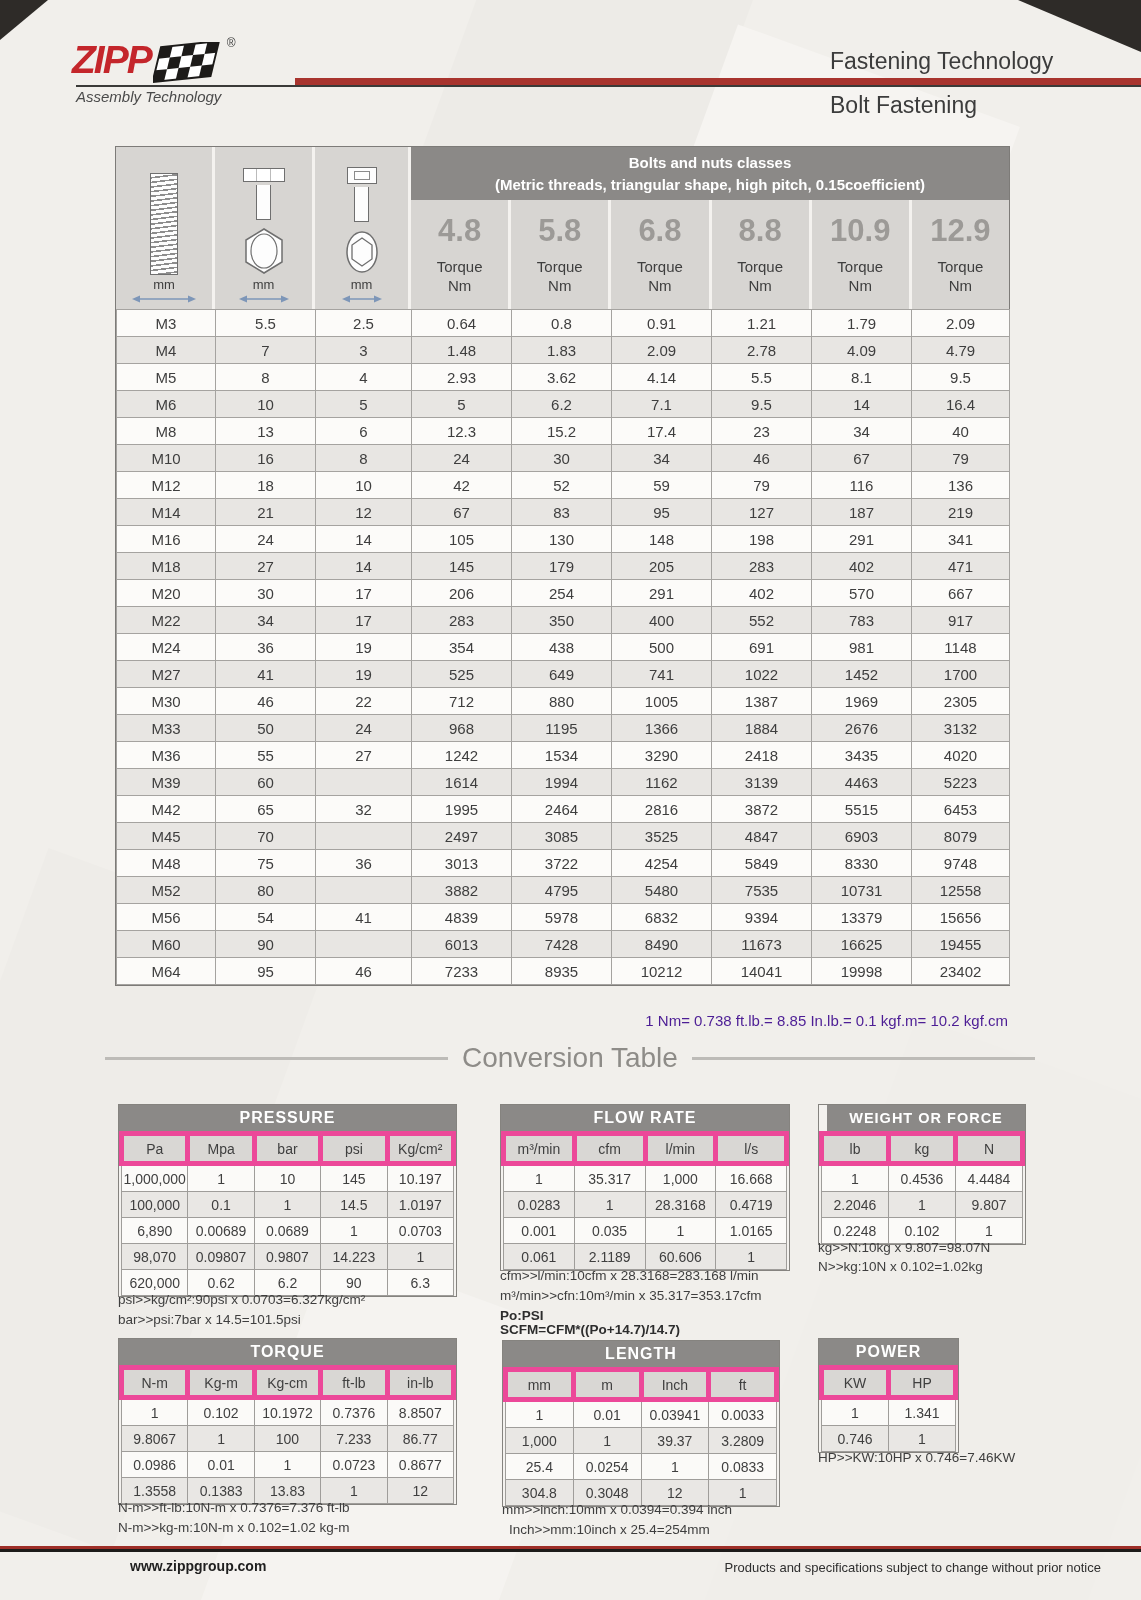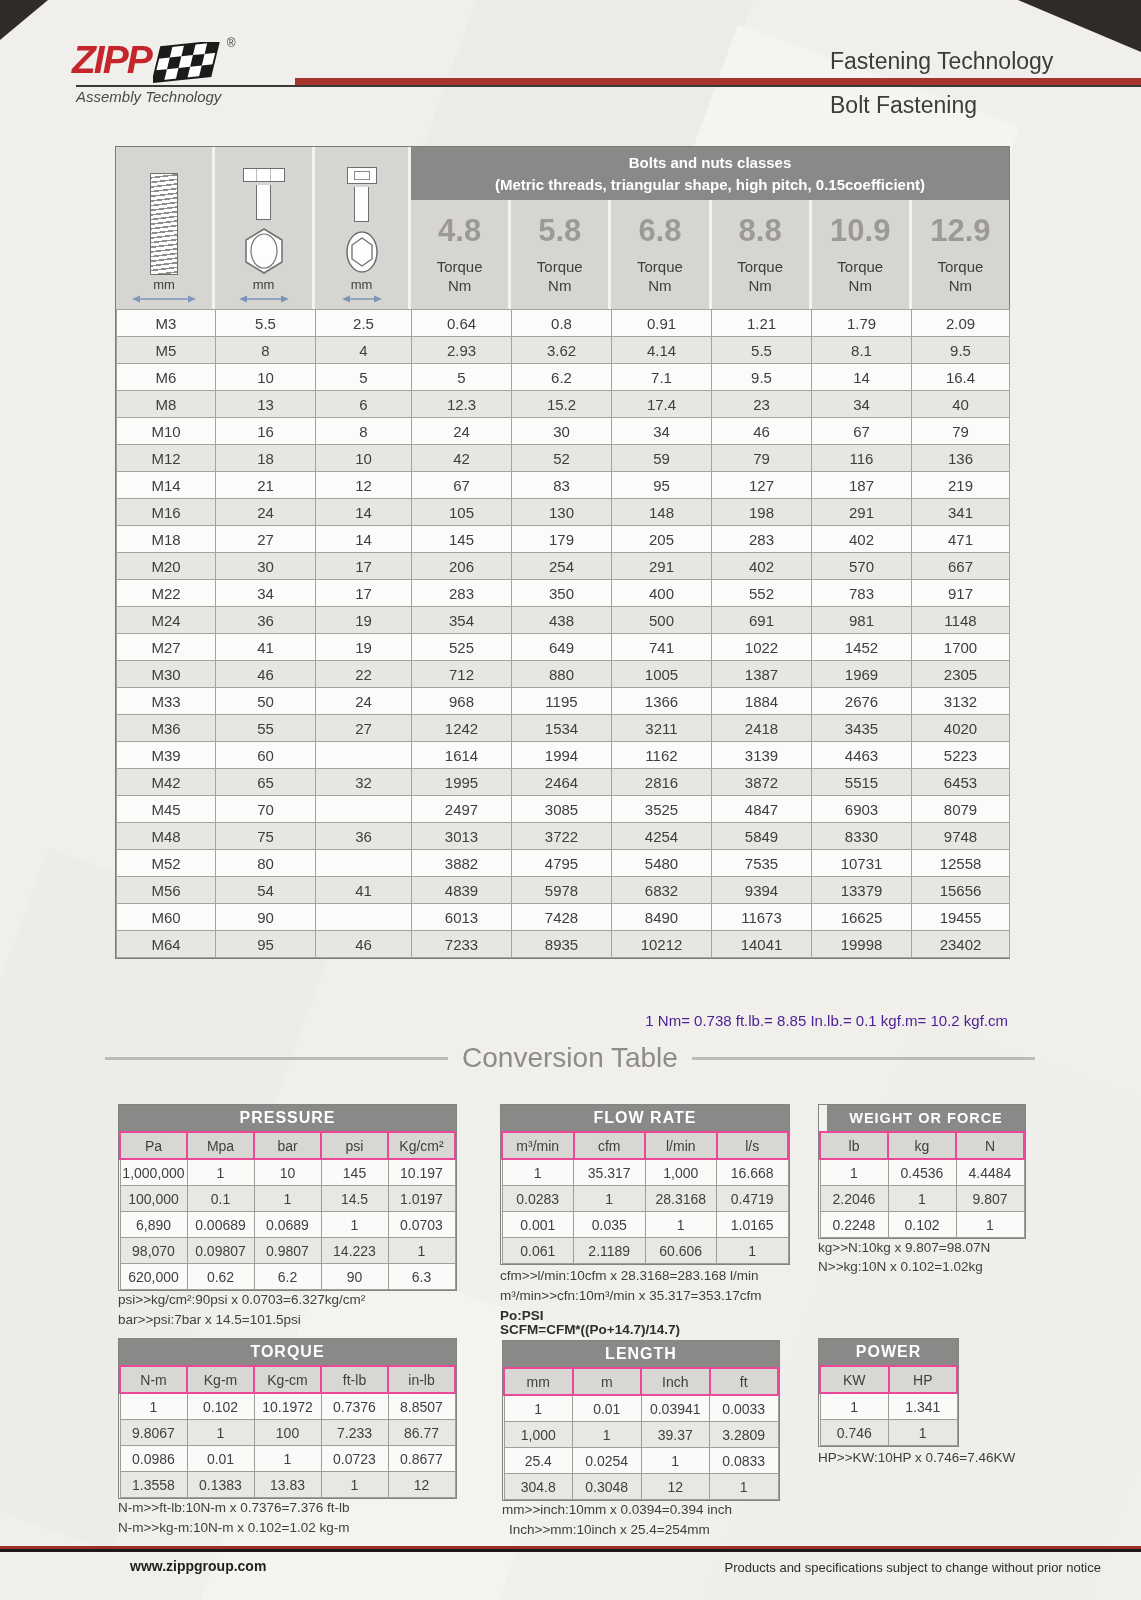--- a/index.html
+++ b/index.html
@@ -56,21 +56,21 @@
 
   
   .sect{left:105px; top:1042px; width:930px; display:flex; align-items:center;}
   .sect .line{flex:1; height:3px; background:#bdbbb7;}
   .sect .t{margin:0 14px; font-size:28px; font-weight:normal; color:#8e8c88;}
 
   
   .conv{border:1px solid #85837f; background:#f4f2ef;}
   .conv-title{height:26px; line-height:26px; background:#8b8987; color:#fff; font-weight:bold; font-size:16px; text-align:center; letter-spacing:1px;}
   .conv table{width:100%; border-collapse:collapse; table-layout:fixed;}
-  .conv th{background:#d9d7d4; font-weight:normal; font-size:14px; height:25px; color:#3f3f3f; border:2px solid #ec4899; padding:0;}
+  .conv th{background:#d9d7d4; font-weight:normal; font-size:14px; height:25px; color:#3f3f3f; border:5px solid #ec4899; padding:0;}
   .conv td{font-size:14px; height:25px; text-align:center; color:#3f3f3f; border:1px solid #9f9d9a; background:#fbfaf8; padding:0;}
   .conv tr:nth-child(even) td{background:#e9e7e4;}
   .p-pressure{left:118px; top:1104px; width:337px;}
   .p-flow{left:500px; top:1104px; width:288px;}
   .p-weight{left:818px; top:1104px; width:206px;}
   .p-torque{left:118px; top:1338px; width:337px;}
   .p-length{left:502px; top:1340px; width:276px;}
   .p-power{left:818px; top:1338px; width:139px;}
 
   .cnote{font-size:13.5px; color:#3e3e3e; white-space:nowrap;}
@@ -218,20 +218,31 @@
             <td>5.5</td>
             <td>2.5</td>
             <td>0.64</td>
             <td>0.8</td>
             <td>0.91</td>
             <td>1.21</td>
             <td>1.79</td>
             <td>2.09</td>
           </tr>
           <tr>
+            <td>M4</td>
+            <td>7</td>
+            <td>3</td>
+            <td>1.48</td>
+            <td>1.83</td>
+            <td>2.09</td>
+            <td>2.78</td>
+            <td>4.09</td>
+            <td>4.79</td>
+          </tr>
+          <tr>
             <td>M5</td>
             <td>8</td>
             <td>4</td>
             <td>2.93</td>
             <td>3.62</td>
             <td>4.14</td>
             <td>5.5</td>
             <td>8.1</td>
             <td>9.5</td>
           </tr>
@@ -377,21 +388,21 @@
             <td>1884</td>
             <td>2676</td>
             <td>3132</td>
           </tr>
           <tr>
             <td>M36</td>
             <td>55</td>
             <td>27</td>
             <td>1242</td>
             <td>1534</td>
-            <td>3211</td>
+            <td>3290</td>
             <td>2418</td>
             <td>3435</td>
             <td>4020</td>
           </tr>
           <tr>
             <td>M39</td>
             <td>60</td>
             <td></td>
             <td>1614</td>
             <td>1994</td>

